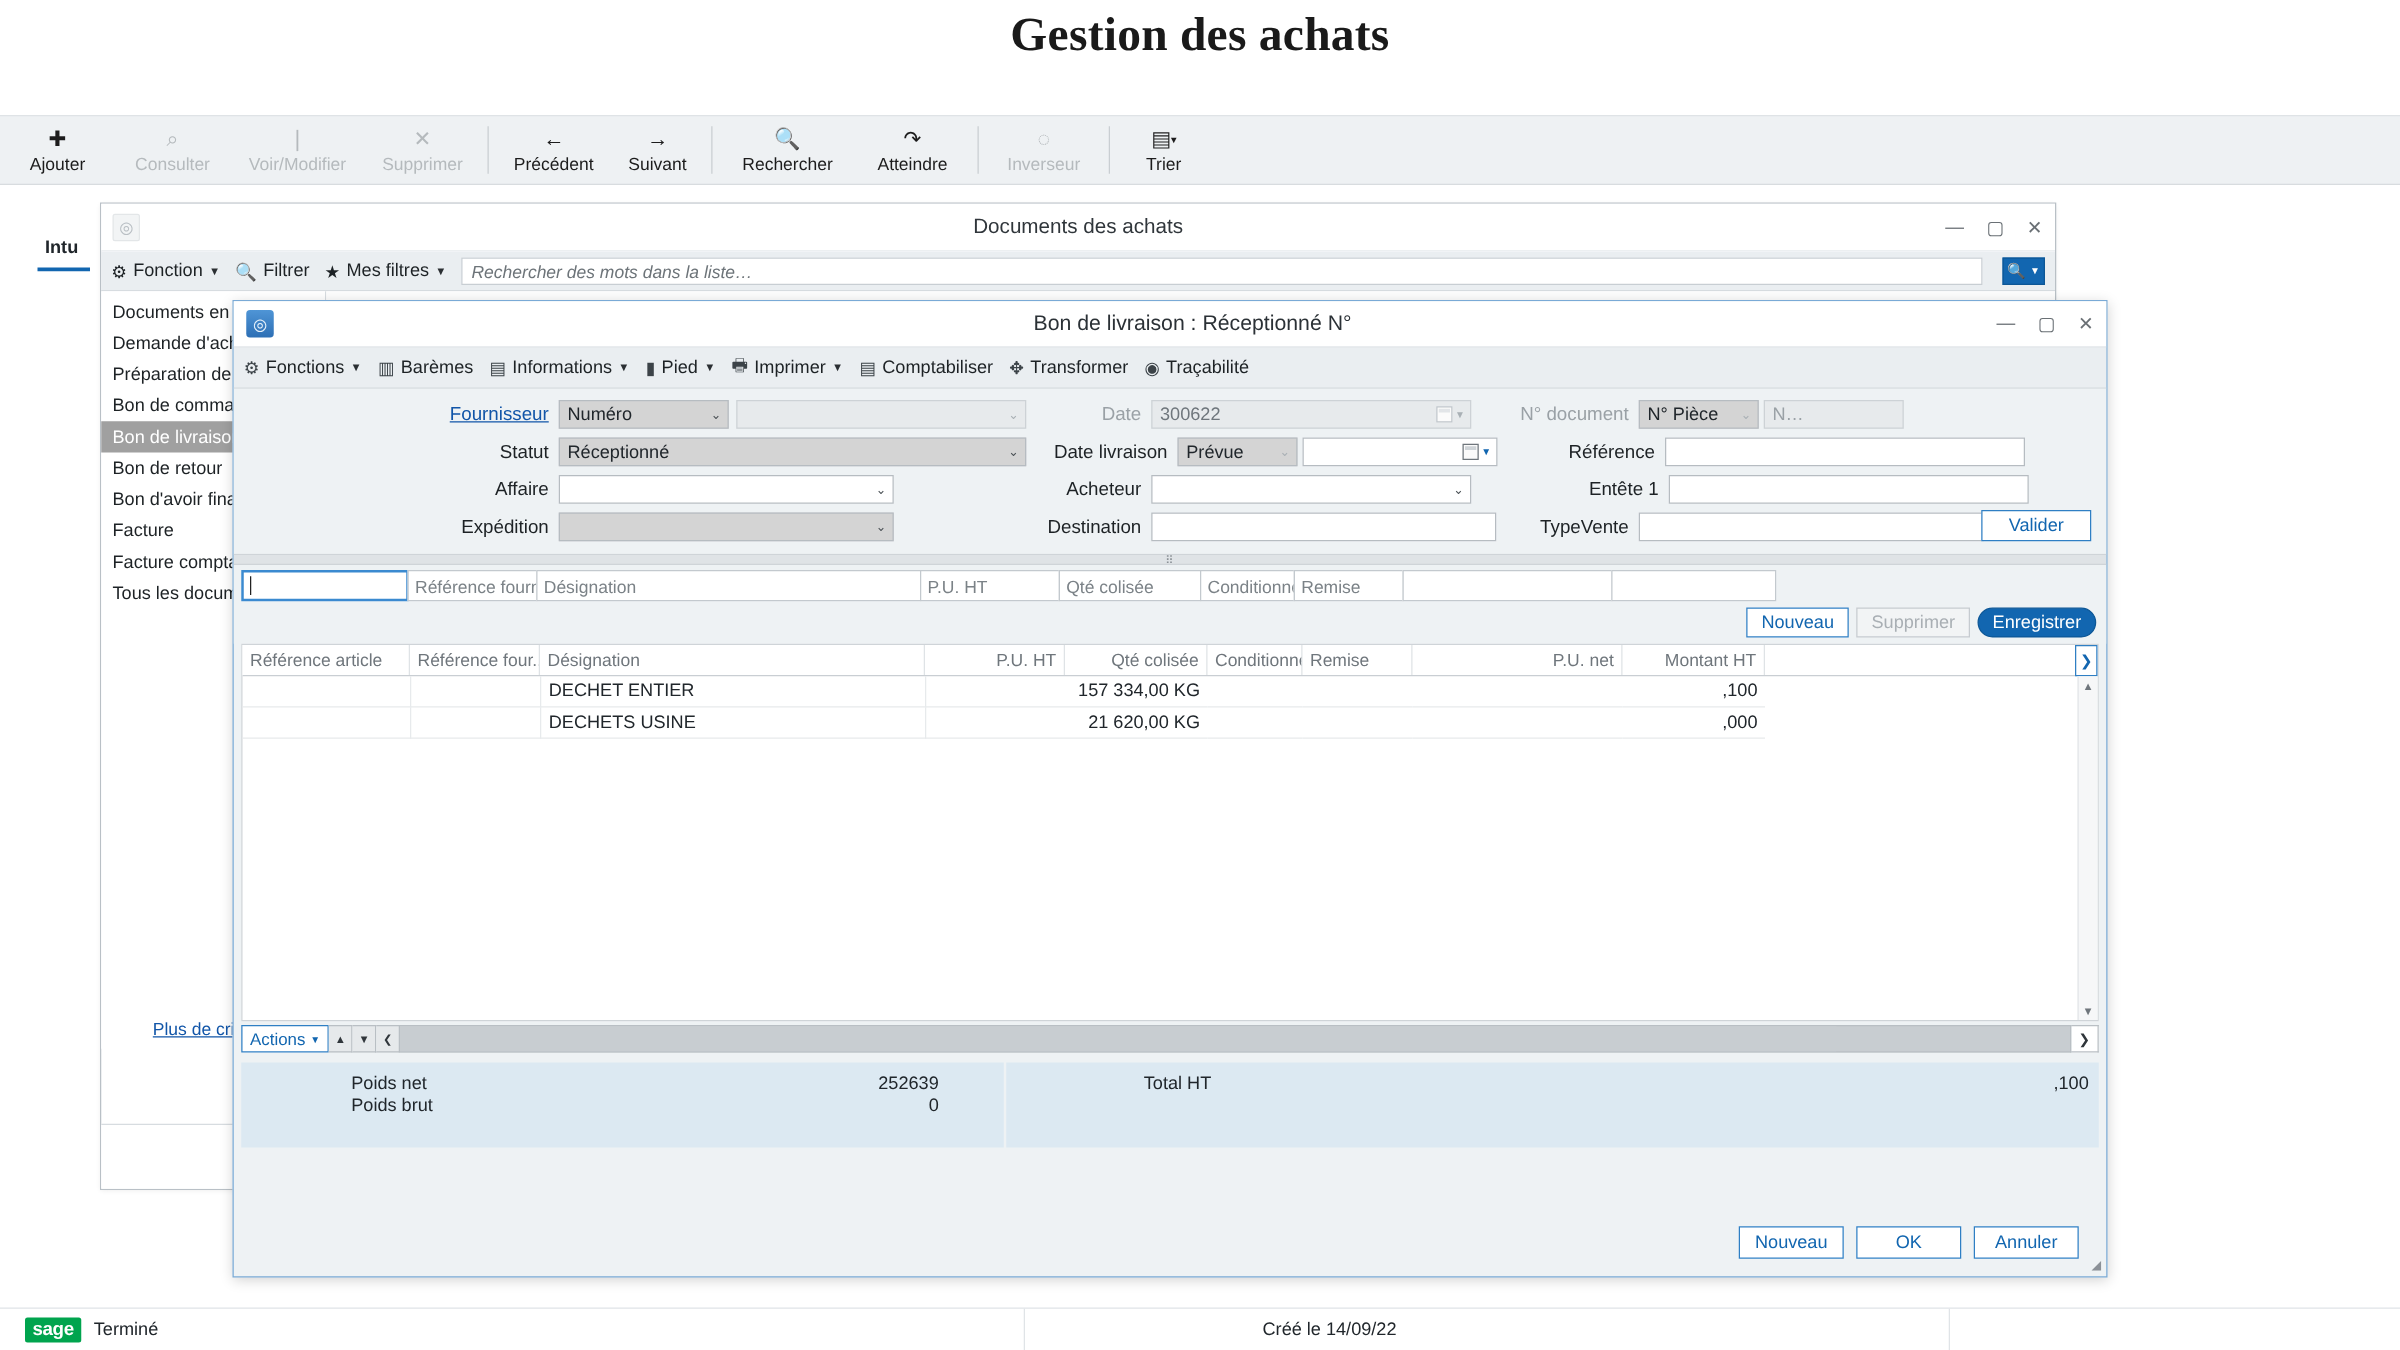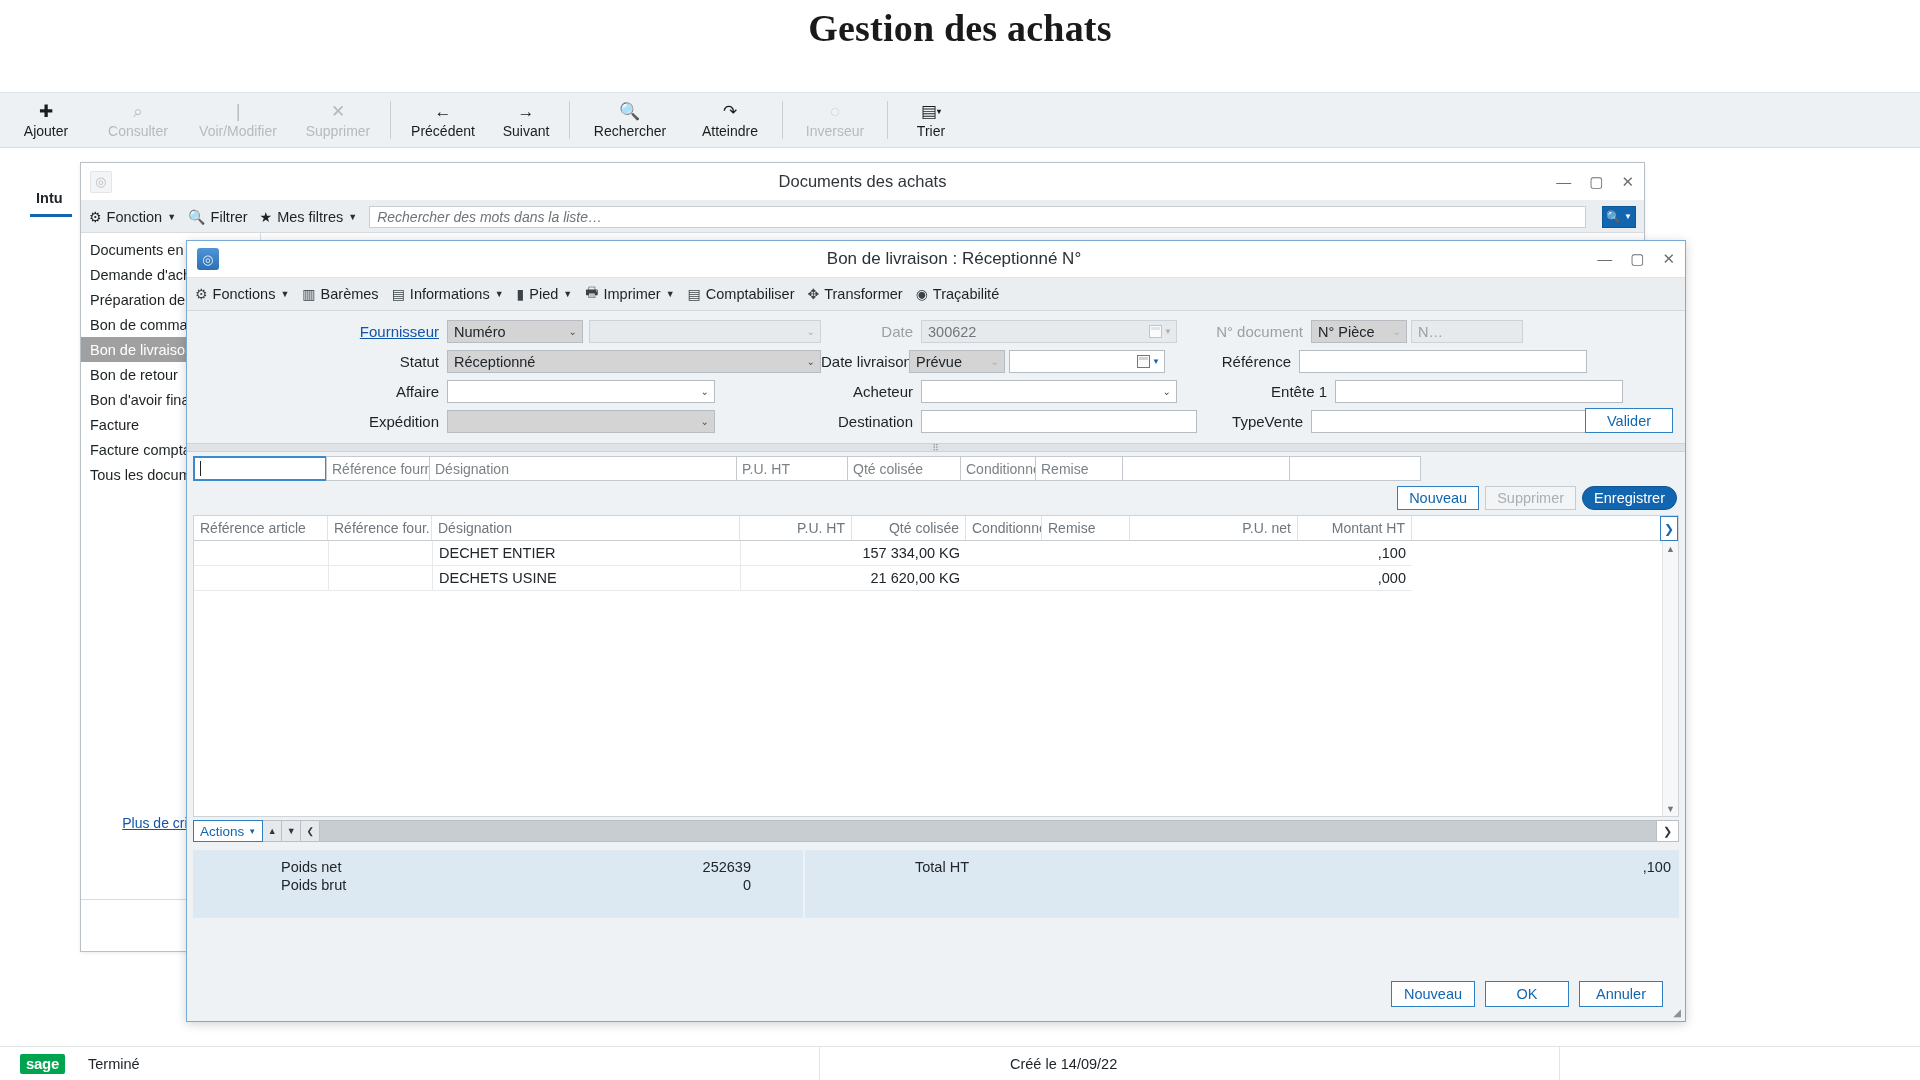--- a/index.html
+++ b/index.html
@@ -447,21 +447,21 @@
         </div>
       </div>
 
       <div class="frow">
         <div class="lbl" style="width:260px">Statut</div>
         <div class="fld gray" style="width:374px">
           <span>Réceptionné</span>
           <span class="dd">⌄</span>
         </div>
 
-        <div class="lbl" style="width:88px">Date livraison</div>
+        <div class="lbl" style="width:121px">Date livraison</div>
         <div class="fld gray" style="width:96px">
           <span>Prévue</span>
           <span class="dd dim">⌄</span>
         </div>
         <div class="fld" style="width:156px; margin-left:4px">
           <span></span>
           <span class="cal">
               <span class="cal-sq"></span>
               <span style="font-size:8px;color:#1266b0">▼</span>
             </span>
@@ -623,21 +623,21 @@
       <div class="fbtn">OK</div>
       <div class="fbtn">Annuler</div>
       <div class="resizer">◢</div>
     </div>
 
   </div>
 
   <div class="statusbar">
     <div class="sb-cell sb1">
       <span class="sage-logo">sage</span>
-      <span style="margin-left:23px">Terminé</span>
+      <span style="margin-left:10px">Terminé</span>
     </div>
     <div class="sb-cell sb2">
       <span>Créé le 14/09/22</span>
     </div>
     <div class="sb-cell sb3"></div>
   </div>
 
 </div>
 
 </body></html>

